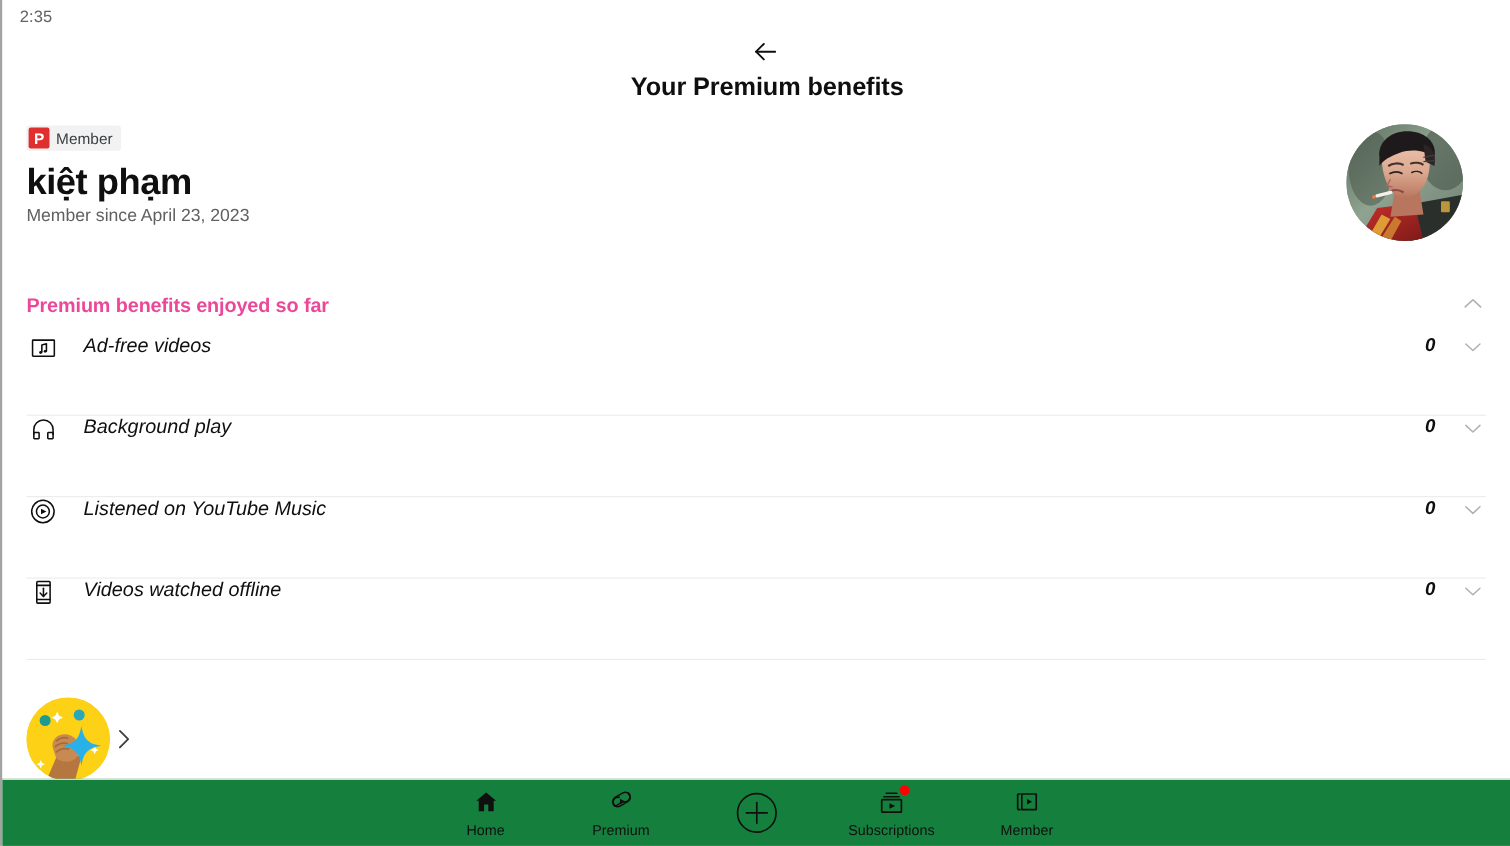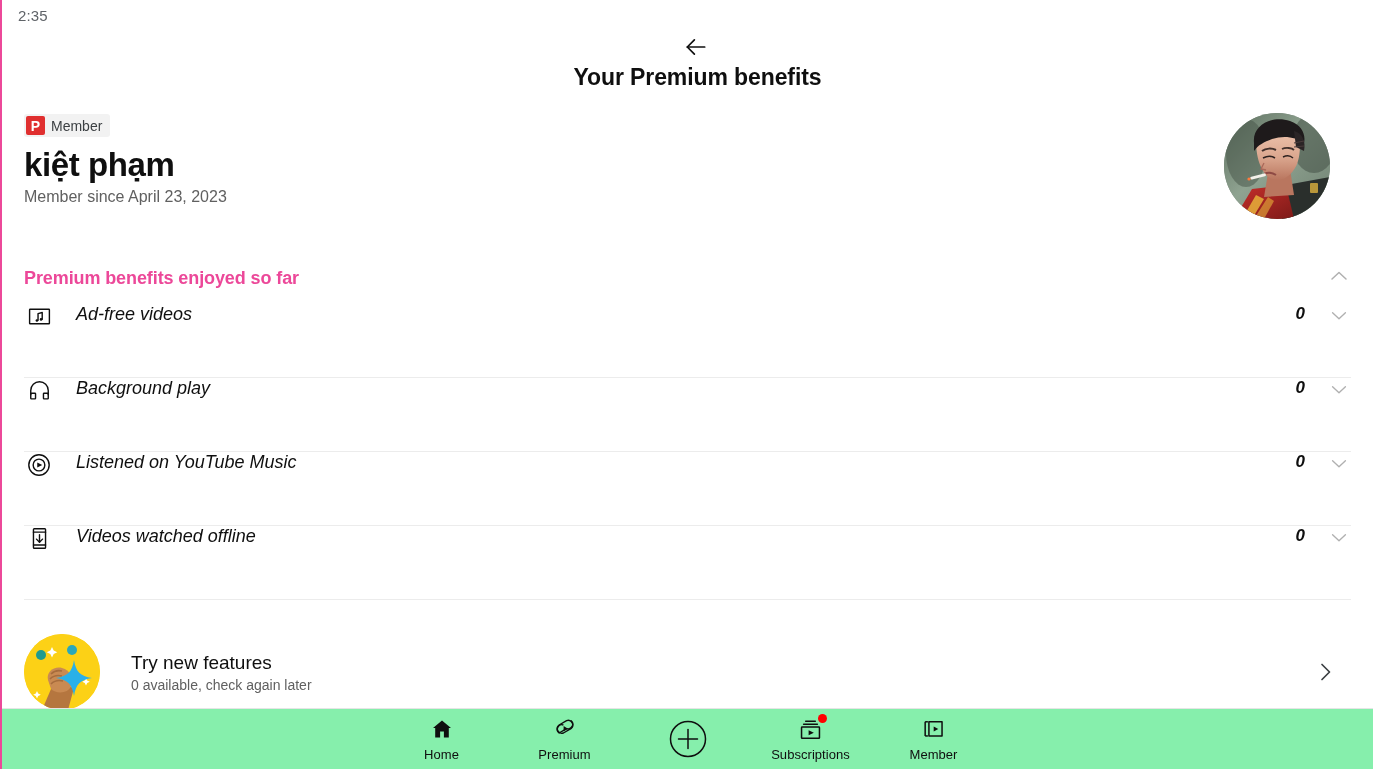--- a/index.html
+++ b/index.html
@@ -12,21 +12,21 @@
     background: #ffffff;
     font-family: "Liberation Sans", sans-serif;
     -webkit-font-smoothing: antialiased;
   }
 
   #screen {
     position: relative;
     width: 1373px;
     height: 769px;
     background: #ffffff;
-    border-left: 2px solid #ec4899;
+    border-left: 2px solid #a3a3a3;
     overflow: hidden;
   }
 
   
   .status-bar {
     position: absolute;
     top: 0; left: 0;
     width: 100%;
     height: 30px;
     display: flex;
@@ -225,21 +225,21 @@
     display: flex;
     align-items: center;
   }
 
   
   .bottom-nav {
     position: absolute;
     bottom: 0; left: 0;
     width: 100%;
     height: 61px;
-    background: #86efac;
+    background: #15803d;
     border-top: 1px solid #e5e5e5;
     display: flex;
     align-items: center;
     justify-content: center;
     gap: 0;
   }
   .nav-item {
     width: 123px;
     height: 100%;
     display: flex;
@@ -464,24 +464,20 @@
 
         <path d="M24 46 C22 38 30 32 38 34 C46 36 50 44 47 52 C44 60 32 60 27 55 Z" fill="#c98a52"></path>
 
         <path d="M27 40 C30 37 34 36 38 37" stroke="#a76c3c" stroke-width="1.6" fill="none"></path>
         <path d="M26 45 C29 42 34 41 38 42" stroke="#a76c3c" stroke-width="1.6" fill="none"></path>
         <path d="M27 50 C30 47 35 46 39 47" stroke="#a76c3c" stroke-width="1.6" fill="none"></path>
 
         <path d="M50 26 C52 38 56 42 68 44 C56 46 52 50 50 62 C48 50 44 46 32 44 C44 42 48 38 50 26 Z" fill="#2ab0e8"></path>
       </svg>
     </div>
-    <div class="promo-text">
-      <div class="promo-title">Try new features</div>
-      <div class="promo-sub">0 available, check again later</div>
-    </div>
     <div class="promo-chev">
       <svg width="24" height="24" viewBox="0 0 24 24" fill="none" stroke="#3c4043" stroke-width="1.7" stroke-linecap="round" stroke-linejoin="round">
         <polyline points="9,4.5 16.5,12 9,19.5"></polyline>
       </svg>
     </div>
   </div>
 
   <div class="bottom-nav">
 
     <div class="nav-item">

